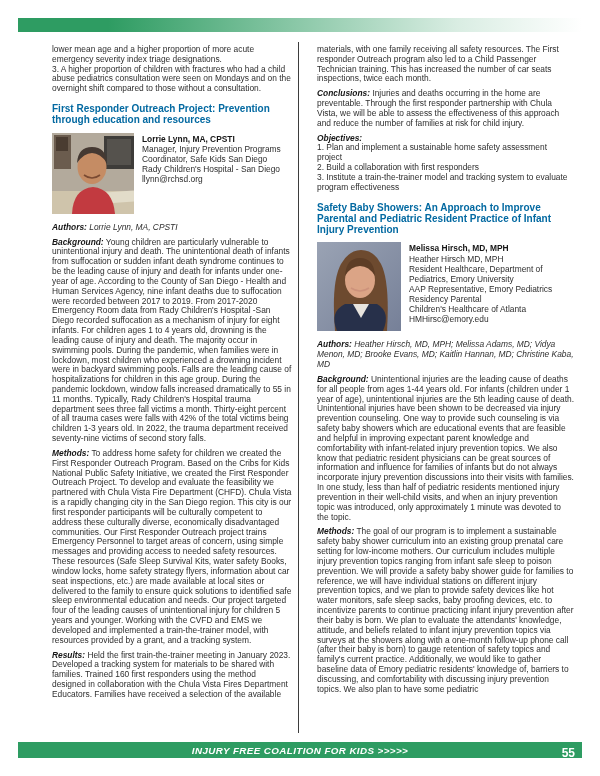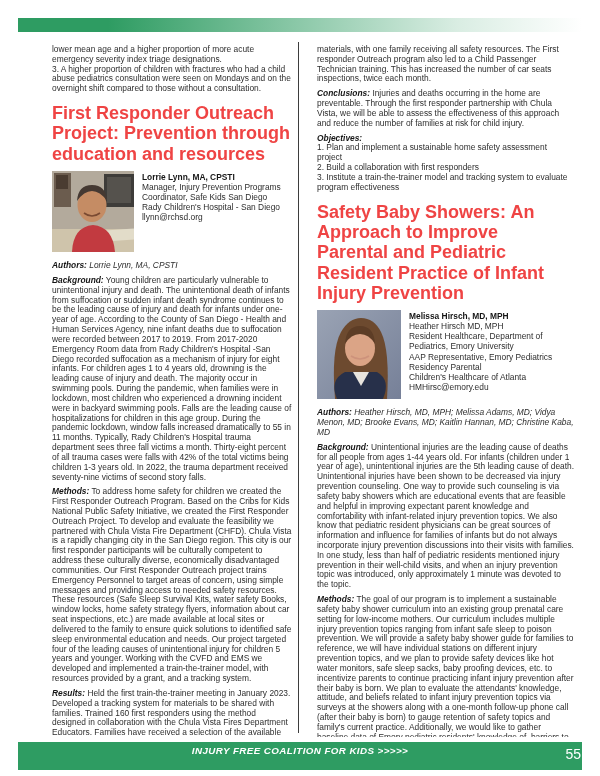--- a/index.html
+++ b/index.html
@@ -11,31 +11,31 @@
   .topbar{
     position:absolute;left:18px;top:18px;width:564px;height:14px;
     background:linear-gradient(to right,#2E9C62 0%,#2E9C62 16%,rgba(46,156,98,.55) 50%,rgba(46,156,98,.18) 78%,rgba(255,255,255,0) 100%);
   }
   .divider{position:absolute;left:298px;top:42px;width:1px;height:691px;background:#3d3d3d;}
   .col{position:absolute;top:45px;font-size:8.4px;line-height:1.17;height:692px;overflow:hidden;}
   .col-left{left:52px;width:240px;}
   .col-right{left:308px;width:257px;margin-left:9px;}
   p.body{margin:0 0 5px;}
   .line{margin:0;}
-  h2.heading{font-size:18px;line-height:1.13;color:#ef4444;margin:9px 0 7px;font-weight:bold;}
+  h2.heading{font-size:10px;line-height:1.13;color:#0369a1;margin:9px 0 7px;font-weight:bold;}
   b.label{color:#161616;font-style:italic;}
   i.auth{font-style:italic;}
   .profile{display:flex;gap:8px;margin:2px 0 9px;align-items:flex-start;}
   .profile svg{display:block;flex:0 0 auto;}
   .profile-text{font-size:8.4px;line-height:1.2;padding-top:1px;}
   .profile-name{font-weight:bold;color:#161616;}
   .objectives{margin:0 0 5px;}
-  .footer{position:absolute;left:18px;top:742px;width:564px;height:28px;background:#2E9C62;color:#fff;}
+  .footer{position:absolute;left:18px;top:742px;width:564px;height:16px;background:#2E9C62;color:#fff;}
   .footer-text{position:absolute;left:0;right:0;top:2.5px;text-align:center;font-weight:bold;font-style:italic;font-size:9.8px;letter-spacing:.4px;}
-  .page-num{position:absolute;right:1px;top:3.5px;font-weight:normal;font-size:14px;}
+  .page-num{position:absolute;right:7px;top:3.5px;font-weight:bold;font-size:12px;}
 </style>
 </head>
 <body>
 
 <div class="page">
 
   <div class="topbar"></div>
   <div class="divider"></div>
 
   <div class="col col-left">

